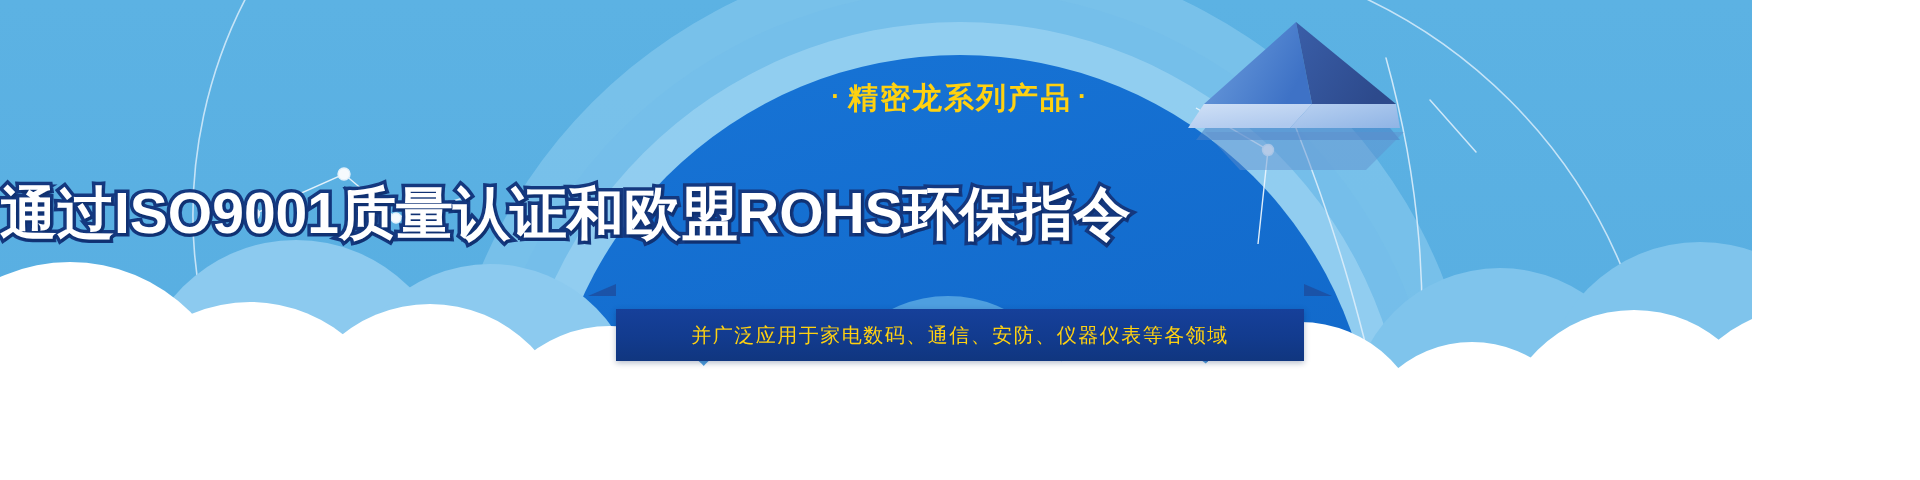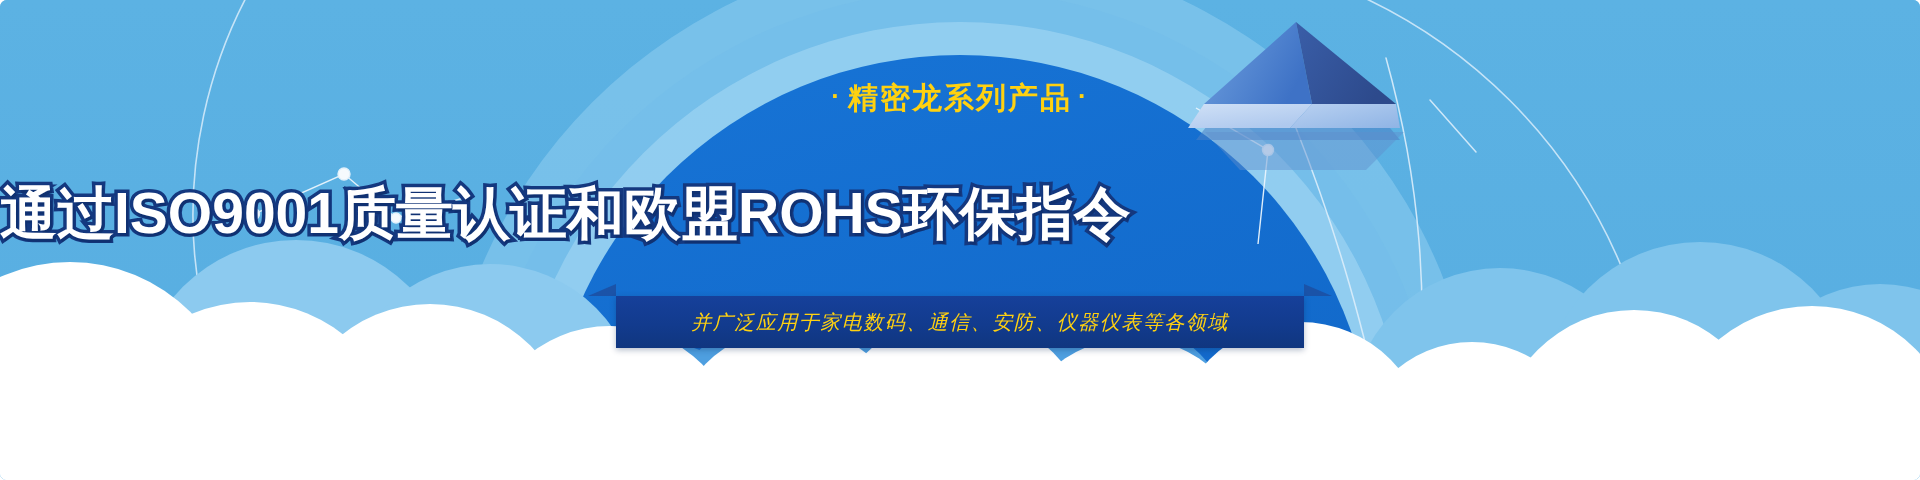--- a/index.html
+++ b/index.html
@@ -2,27 +2,26 @@
 <html><head>
 <meta charset="utf-8">
 <style>
   html, body {
     margin: 0;
     padding: 0;
     background: #ffffff;
   }
   #banner {
     position: relative;
-    width: 1920px;
+    width: 1752px;
     height: 480px;
     overflow: hidden;
     font-family: "Liberation Sans", "DejaVu Sans", sans-serif;
     background: #5AB0E2;
     user-select: none;
-    border-radius: 7px;
   }
   #bg-svg {
     position: absolute;
     left: 0;
     top: 0;
     width: 1920px;
     height: 480px;
     display: block;
   }
 
@@ -101,28 +100,27 @@
     top: -12px;
     width: 0;
     height: 0;
     border-right: 28px solid transparent;
     border-bottom: 12px solid #1C4FA1;
     opacity: .85;
   }
   #ribbon {
     position: absolute;
     left: 0;
-    top: 0;
+    top: 13px;
     width: 688px;
     height: 52px;
     background: linear-gradient(180deg, #16409A 0%, #123B8E 55%, #10367F 100%);
     box-shadow: 0 2px 6px rgba(8,32,80,.30);
     display: flex;
     justify-content: center;
-    font-style: italic;
   }
   #ribbon-text {
     color: #FFD110;
     font-size: 20px;
     font-weight: normal;
     letter-spacing: 1.5px;
     white-space: nowrap;
     line-height: 52px;
   }
 </style>

